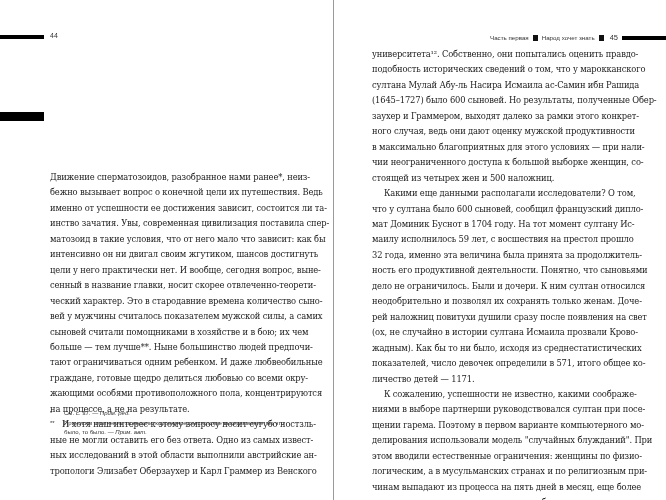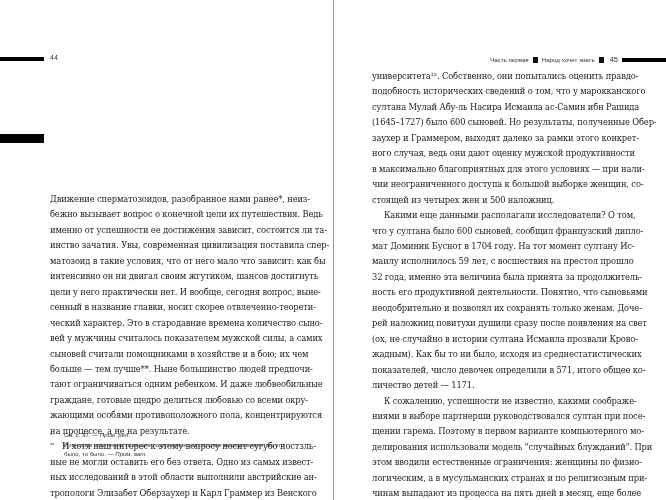--- a/index.html
+++ b/index.html
@@ -1,17 +1,17 @@
 <!DOCTYPE html>
 <html><head>
 <meta charset="utf-8">
 <style>
   html, body { margin:0; padding:0; }
   body { width:666px; height:500px; background:#ffffff; position:relative; overflow:hidden; color:#1a1a1a; }
-  .page { position:absolute; top:0; height:408px; background:#fff;margin-top:22px; }
+  .page { position:absolute; top:0; height:408px; background:#fff; }
   .page.left { left:0; width:333px; }
   .page.right { left:334px; width:332px; }
   .gutter { position:absolute; left:333px; top:0; width:1px; height:500px; background:#9a9a9a; }
   .bar { position:absolute; background:#000; }
   .sans { font-family:"Liberation Sans", sans-serif; }
   .serif { font-family:"DejaVu Serif", serif; }
   .runhead-left { position:absolute; left:50px; top:32px; font-size:7px; color:#333; }
   .runhead-right { position:absolute; right:48px; top:33px; font-size:6.2px; color:#333; display:flex; align-items:center; gap:4px; white-space:nowrap; }
   .runhead-right .sq { display:inline-block; width:5px; height:6px; background:#111; }
   .runhead-right .pg { font-size:7.5px; margin-left:2px; }
@@ -91,20 +91,21 @@
     <span class="line">в максимально благоприятных для этого условиях — при нали-</span>
     <span class="line">чии неограниченного доступа к большой выборке женщин, со-</span>
     <span class="line last">стоящей из четырех жен и 500 наложниц.</span>
 
     <span class="line" style="padding-left:12px;">Какими еще данными располагали исследователи? О том,</span>
     <span class="line">что у султана было 600 сыновей, сообщил французский дипло-</span>
     <span class="line">мат Доминик Буснот в 1704 году. На тот момент султану Ис-</span>
     <span class="line">маилу исполнилось 59 лет, с восшествия на престол прошло</span>
     <span class="line">32 года, именно эта величина была принята за продолжитель-</span>
     <span class="line">ность его продуктивной деятельности. Понятно, что сыновьями</span>
+    <span class="line">дело не ограничилось. Были и дочери. К ним султан относился</span>
     <span class="line">неодобрительно и позволял их сохранять только женам. Доче-</span>
     <span class="line">рей наложниц повитухи душили сразу после появления на свет</span>
     <span class="line">(ох, не случайно в истории султана Исмаила прозвали Крово-</span>
     <span class="line">жадным). Как бы то ни было, исходя из среднестатистических</span>
     <span class="line">показателей, число девочек определили в 571, итого общее ко-</span>
     <span class="line last">личество детей — 1171.</span>
 
     <span class="line" style="padding-left:12px;">К сожалению, успешности не известно, какими соображе-</span>
     <span class="line">ниями в выборе партнерши руководствовался султан при посе-</span>
     <span class="line">щении гарема. Поэтому в первом варианте компьютерного мо-</span>

